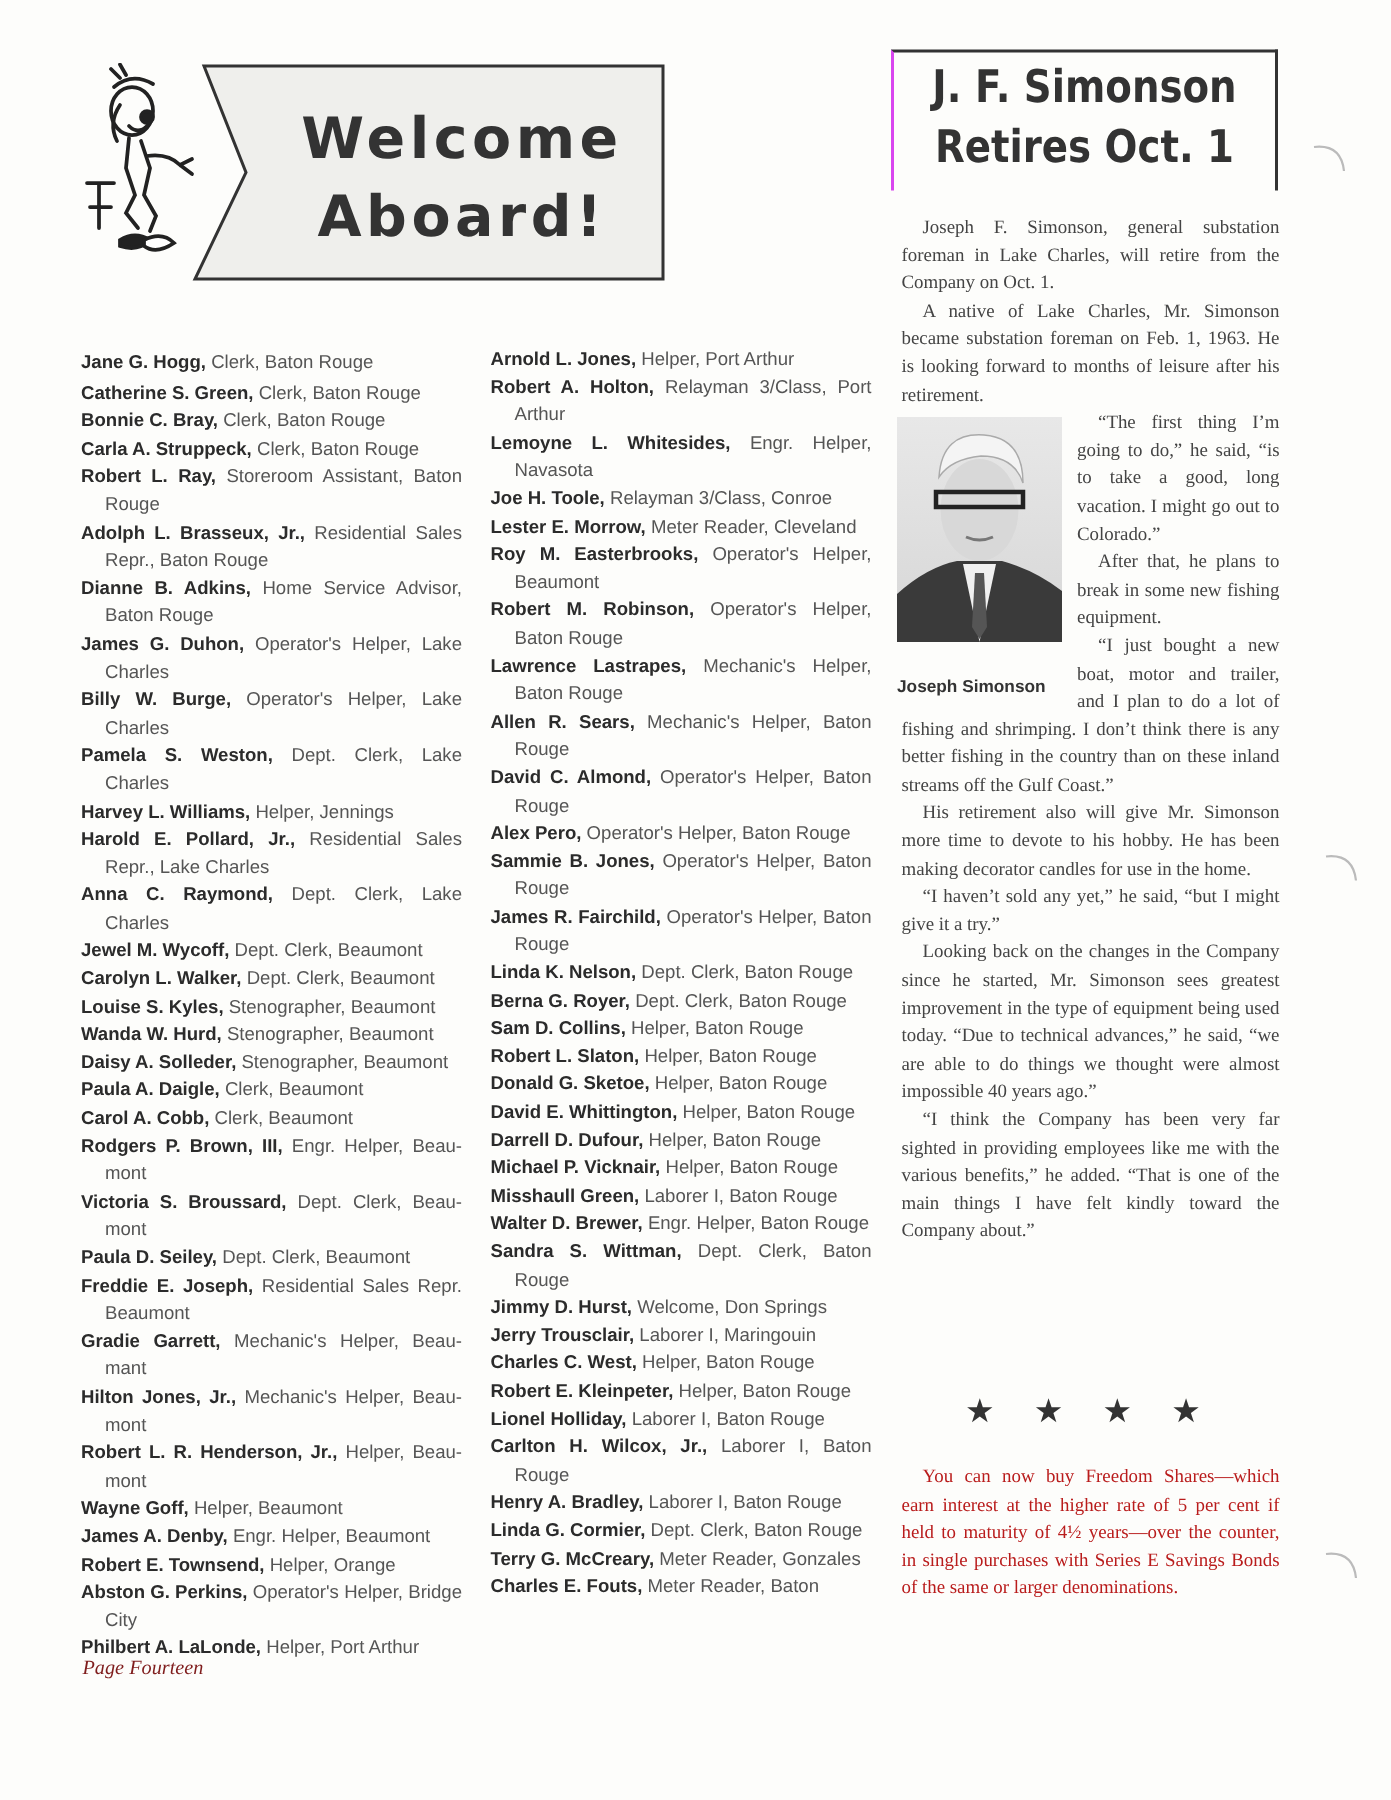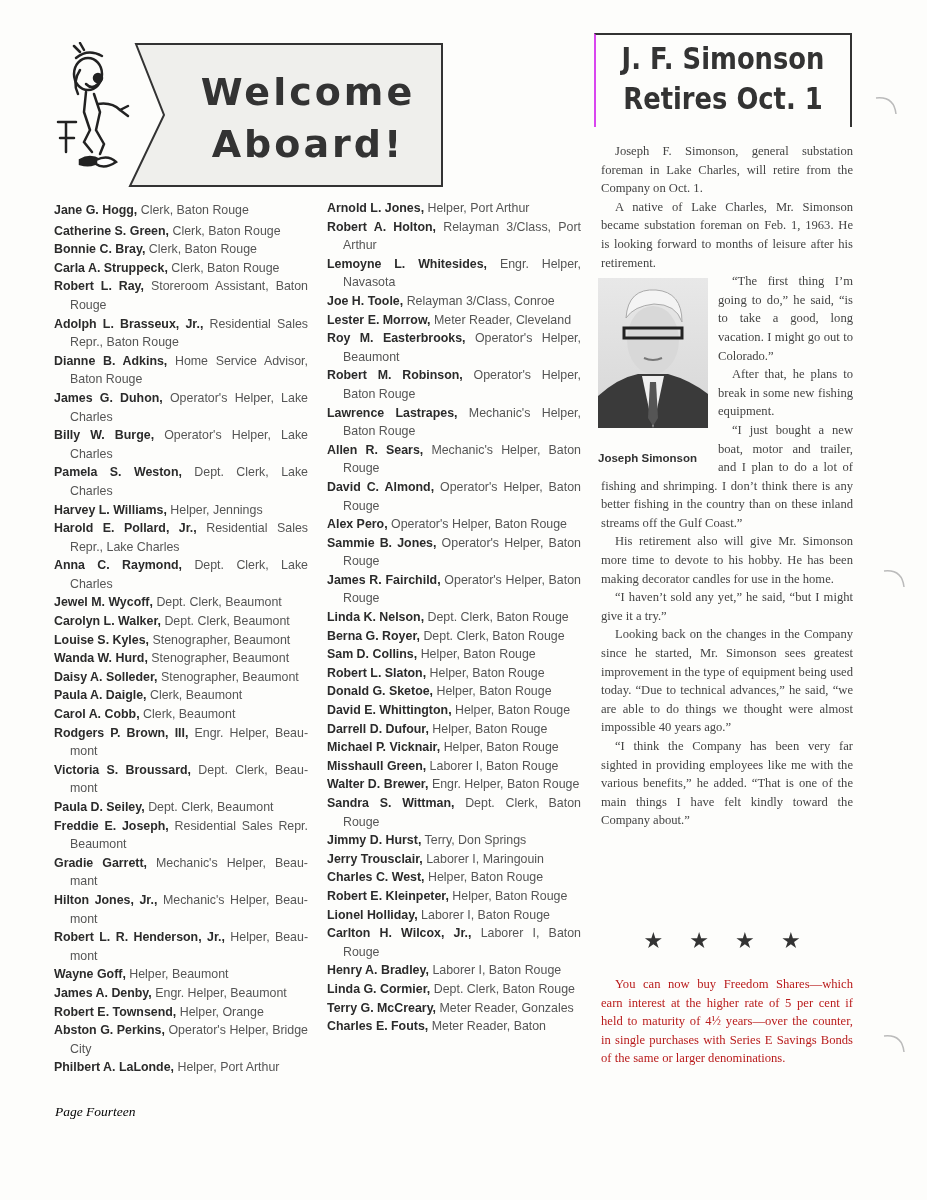--- a/index.html
+++ b/index.html
@@ -11,29 +11,29 @@
   
   .mascot { position: absolute; left: 50px; top: 42px; width: 90px; height: 145px; }
   .banner { position: absolute; left: 128px; top: 42px; width: 316px; height: 146px; }
   .banner svg { position: absolute; left: 0; top: 0; }
   .banner-text {
     position: absolute; left: 50px; top: 24px; width: 260px; text-align: center;
     font-family: "DejaVu Sans", sans-serif; font-weight: bold; font-size: 38px;
     line-height: 52px; letter-spacing: 3px; color: #333;
   }
   
-  .col { position: absolute; font-size: 12.4px; line-height: 18.6px; color: #555; }
+  .col { position: absolute; font-size: 12.4px; line-height: 18.6px; color: #555; margin-top: 31px; }
   .col-1 { left: 54px; top: 201px; width: 254px; }
   .col-2 { left: 327px; top: 199px; width: 254px; }
   .entry { text-align: justify; padding-left: 16px; text-indent: -16px; }
   .entry .nm { font-weight: bold; color: #2b2b2b; }
   .col-1 .entry:nth-child(1) { margin-bottom: 2px; }
   .page-num {
     position: absolute; left: 55px; top: 1104px;
-    font-family: "Liberation Serif", serif; font-style: italic; font-size: 13.5px; color: #000000;
+    font-family: "Liberation Serif", serif; font-style: italic; font-size: 13.5px; color: #7f1d1d;
   }
   
   .headline-box {
     position: absolute; left: 594px; top: 33px; width: 254px; height: 92px;
     border-top: 2px solid #333; border-left: 2px solid #d946ef; border-right: 2px solid #333;
   }
   .headline {
     font-family: "DejaVu Sans", sans-serif; font-weight: bold; color: #333;
     font-size: 30px; line-height: 40px; text-align: center; margin-top: 4px;
     transform: scaleX(0.86); transform-origin: center top;
@@ -147,21 +147,21 @@
     <div class="entry"><span class="nm">Berna G. Royer,</span> <span>Dept. Clerk, Baton Rouge</span></div>
     <div class="entry"><span class="nm">Sam D. Collins,</span> <span>Helper, Baton Rouge</span></div>
     <div class="entry"><span class="nm">Robert L. Slaton,</span> <span>Helper, Baton Rouge</span></div>
     <div class="entry"><span class="nm">Donald G. Sketoe,</span> <span>Helper, Baton Rouge</span></div>
     <div class="entry"><span class="nm">David E. Whittington,</span> <span>Helper, Baton Rouge</span></div>
     <div class="entry"><span class="nm">Darrell D. Dufour,</span> <span>Helper, Baton Rouge</span></div>
     <div class="entry"><span class="nm">Michael P. Vicknair,</span> <span>Helper, Baton Rouge</span></div>
     <div class="entry"><span class="nm">Misshaull Green,</span> <span>Laborer I, Baton Rouge</span></div>
     <div class="entry"><span class="nm">Walter D. Brewer,</span> <span>Engr. Helper, Baton Rouge</span></div>
     <div class="entry"><span class="nm">Sandra S. Wittman,</span> <span>Dept. Clerk, Baton Rouge</span></div>
-    <div class="entry"><span class="nm">Jimmy D. Hurst,</span> <span>Terry, Don Springs</span></div>
+    <div class="entry"><span class="nm">Jimmy D. Hurst,</span> <span>Welcome, Don Springs</span></div>
     <div class="entry"><span class="nm">Jerry Trousclair,</span> <span>Laborer I, Maringouin</span></div>
     <div class="entry"><span class="nm">Charles C. West,</span> <span>Helper, Baton Rouge</span></div>
     <div class="entry"><span class="nm">Robert E. Kleinpeter,</span> <span>Helper, Baton Rouge</span></div>
     <div class="entry"><span class="nm">Lionel Holliday,</span> <span>Laborer I, Baton Rouge</span></div>
     <div class="entry"><span class="nm">Carlton H. Wilcox, Jr.,</span> <span>Laborer I, Baton Rouge</span></div>
     <div class="entry"><span class="nm">Henry A. Bradley,</span> <span>Laborer I, Baton Rouge</span></div>
     <div class="entry"><span class="nm">Linda G. Cormier,</span> <span>Dept. Clerk, Baton Rouge</span></div>
     <div class="entry"><span class="nm">Terry G. McCreary,</span> <span>Meter Reader, Gonzales</span></div>
     <div class="entry"><span class="nm">Charles E. Fouts,</span> <span>Meter Reader, Baton</span></div>
   </div>

